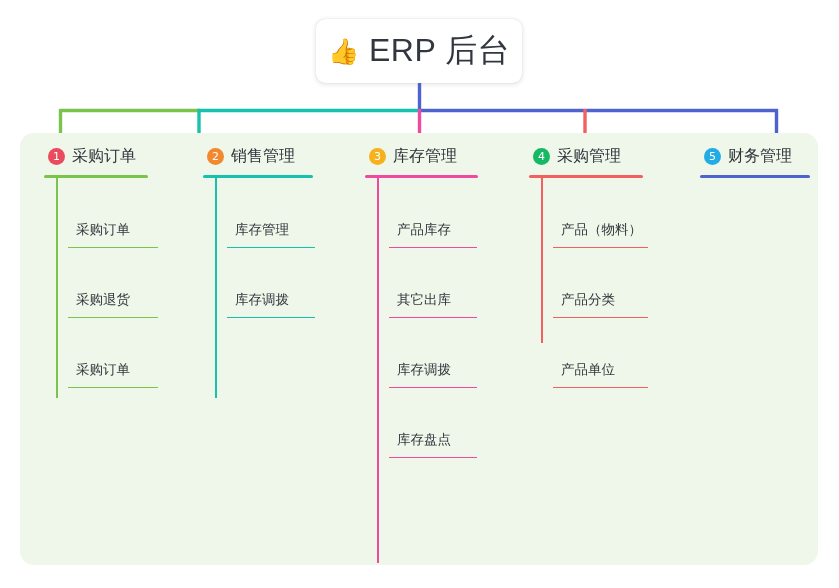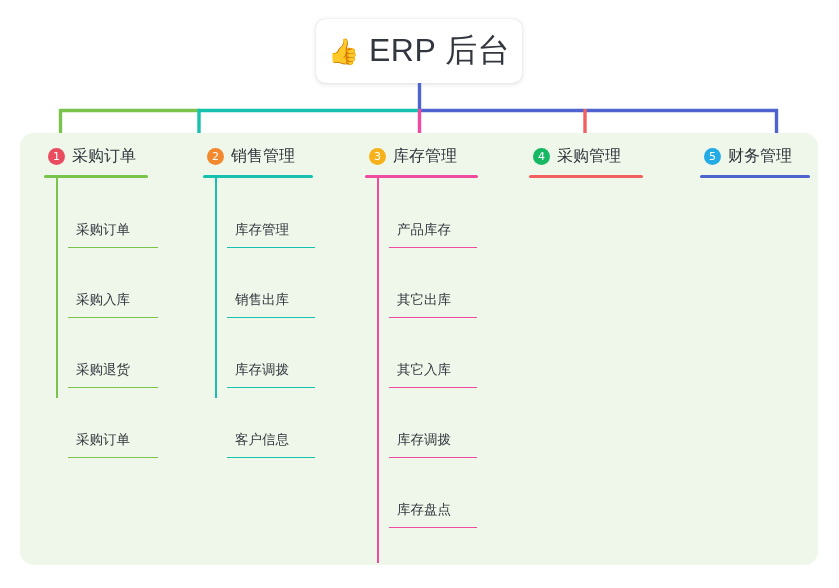--- a/index.html
+++ b/index.html
@@ -167,24 +167,20 @@
           <span class="col-title">采购订单</span>
         </div>
         <div class="head-rule" style="background: rgb(122, 195, 76); width: 104px;"></div>
         <div class="items">
           <div class="spine" style="background: rgb(122, 195, 76); height: 220px;"></div>
           <div class="leaf">
             <span class="leaf-label">采购订单</span>
             <div class="leaf-rule" style="background: rgb(122, 195, 76); width: 90px;"></div>
           </div>
           <div class="leaf">
-            <span class="leaf-label">采购入库</span>
-            <div class="leaf-rule" style="background: rgb(122, 195, 76); width: 90px;"></div>
-          </div>
-          <div class="leaf">
             <span class="leaf-label">采购退货</span>
             <div class="leaf-rule" style="background: rgb(122, 195, 76); width: 90px;"></div>
           </div>
           <div class="leaf">
             <span class="leaf-label">采购订单</span>
             <div class="leaf-rule" style="background: rgb(122, 195, 76); width: 90px;"></div>
           </div>
         </div>
       </div>
       <div class="col" style="left: 203px;">
@@ -193,29 +189,21 @@
           <span class="col-title">销售管理</span>
         </div>
         <div class="head-rule" style="background: rgb(22, 194, 174); width: 110px;"></div>
         <div class="items">
           <div class="spine" style="background: rgb(22, 194, 174); height: 220px;"></div>
           <div class="leaf">
             <span class="leaf-label">库存管理</span>
             <div class="leaf-rule" style="background: rgb(22, 194, 174); width: 88px;"></div>
           </div>
           <div class="leaf">
-            <span class="leaf-label">销售出库</span>
-            <div class="leaf-rule" style="background: rgb(22, 194, 174); width: 88px;"></div>
-          </div>
-          <div class="leaf">
             <span class="leaf-label">库存调拨</span>
-            <div class="leaf-rule" style="background: rgb(22, 194, 174); width: 88px;"></div>
-          </div>
-          <div class="leaf">
-            <span class="leaf-label">客户信息</span>
             <div class="leaf-rule" style="background: rgb(22, 194, 174); width: 88px;"></div>
           </div>
         </div>
       </div>
       <div class="col" style="left: 365px;">
         <div class="col-head" style="width: 113px;">
           <span class="badge" style="background: rgb(245, 178, 28);">3</span>
           <span class="col-title">库存管理</span>
         </div>
         <div class="head-rule" style="background: rgb(239, 74, 160); width: 113px;"></div>
@@ -223,39 +211,50 @@
           <div class="spine" style="background: rgb(239, 74, 160); height: 385px;"></div>
           <div class="leaf">
             <span class="leaf-label">产品库存</span>
             <div class="leaf-rule" style="background: rgb(239, 74, 160); width: 88px;"></div>
           </div>
           <div class="leaf">
             <span class="leaf-label">其它出库</span>
             <div class="leaf-rule" style="background: rgb(239, 74, 160); width: 88px;"></div>
           </div>
           <div class="leaf">
-            <span class="leaf-label">其它入库</span>
-            <div class="leaf-rule" style="background: rgb(239, 74, 160); width: 88px;"></div>
-          </div>
-          <div class="leaf">
             <span class="leaf-label">库存调拨</span>
             <div class="leaf-rule" style="background: rgb(239, 74, 160); width: 88px;"></div>
           </div>
           <div class="leaf">
             <span class="leaf-label">库存盘点</span>
             <div class="leaf-rule" style="background: rgb(239, 74, 160); width: 88px;"></div>
           </div>
         </div>
       </div>
       <div class="col" style="left: 529px;">
         <div class="col-head" style="width: 114px;">
           <span class="badge" style="background: rgb(22, 184, 100);">4</span>
           <span class="col-title">采购管理</span>
         </div>
         <div class="head-rule" style="background: rgb(242, 96, 95); width: 114px;"></div>
+        <div class="items">
+          <div class="spine" style="background: rgb(242, 96, 95); height: 165px;"></div>
+          <div class="leaf">
+            <span class="leaf-label">产品（物料）</span>
+            <div class="leaf-rule" style="background: rgb(242, 96, 95); width: 95px;"></div>
+          </div>
+          <div class="leaf">
+            <span class="leaf-label">产品分类</span>
+            <div class="leaf-rule" style="background: rgb(242, 96, 95); width: 95px;"></div>
+          </div>
+          <div class="leaf">
+            <span class="leaf-label">产品单位</span>
+            <div class="leaf-rule" style="background: rgb(242, 96, 95); width: 95px;"></div>
+          </div>
+        </div>
       </div>
       <div class="col" style="left: 700px;">
         <div class="col-head" style="width: 111px;">
           <span class="badge" style="background: rgb(35, 171, 230);">5</span>
           <span class="col-title">财务管理</span>
         </div>
         <div class="head-rule" style="background: rgb(79, 99, 207); width: 110px;"></div>
       </div>
     </div>
 

